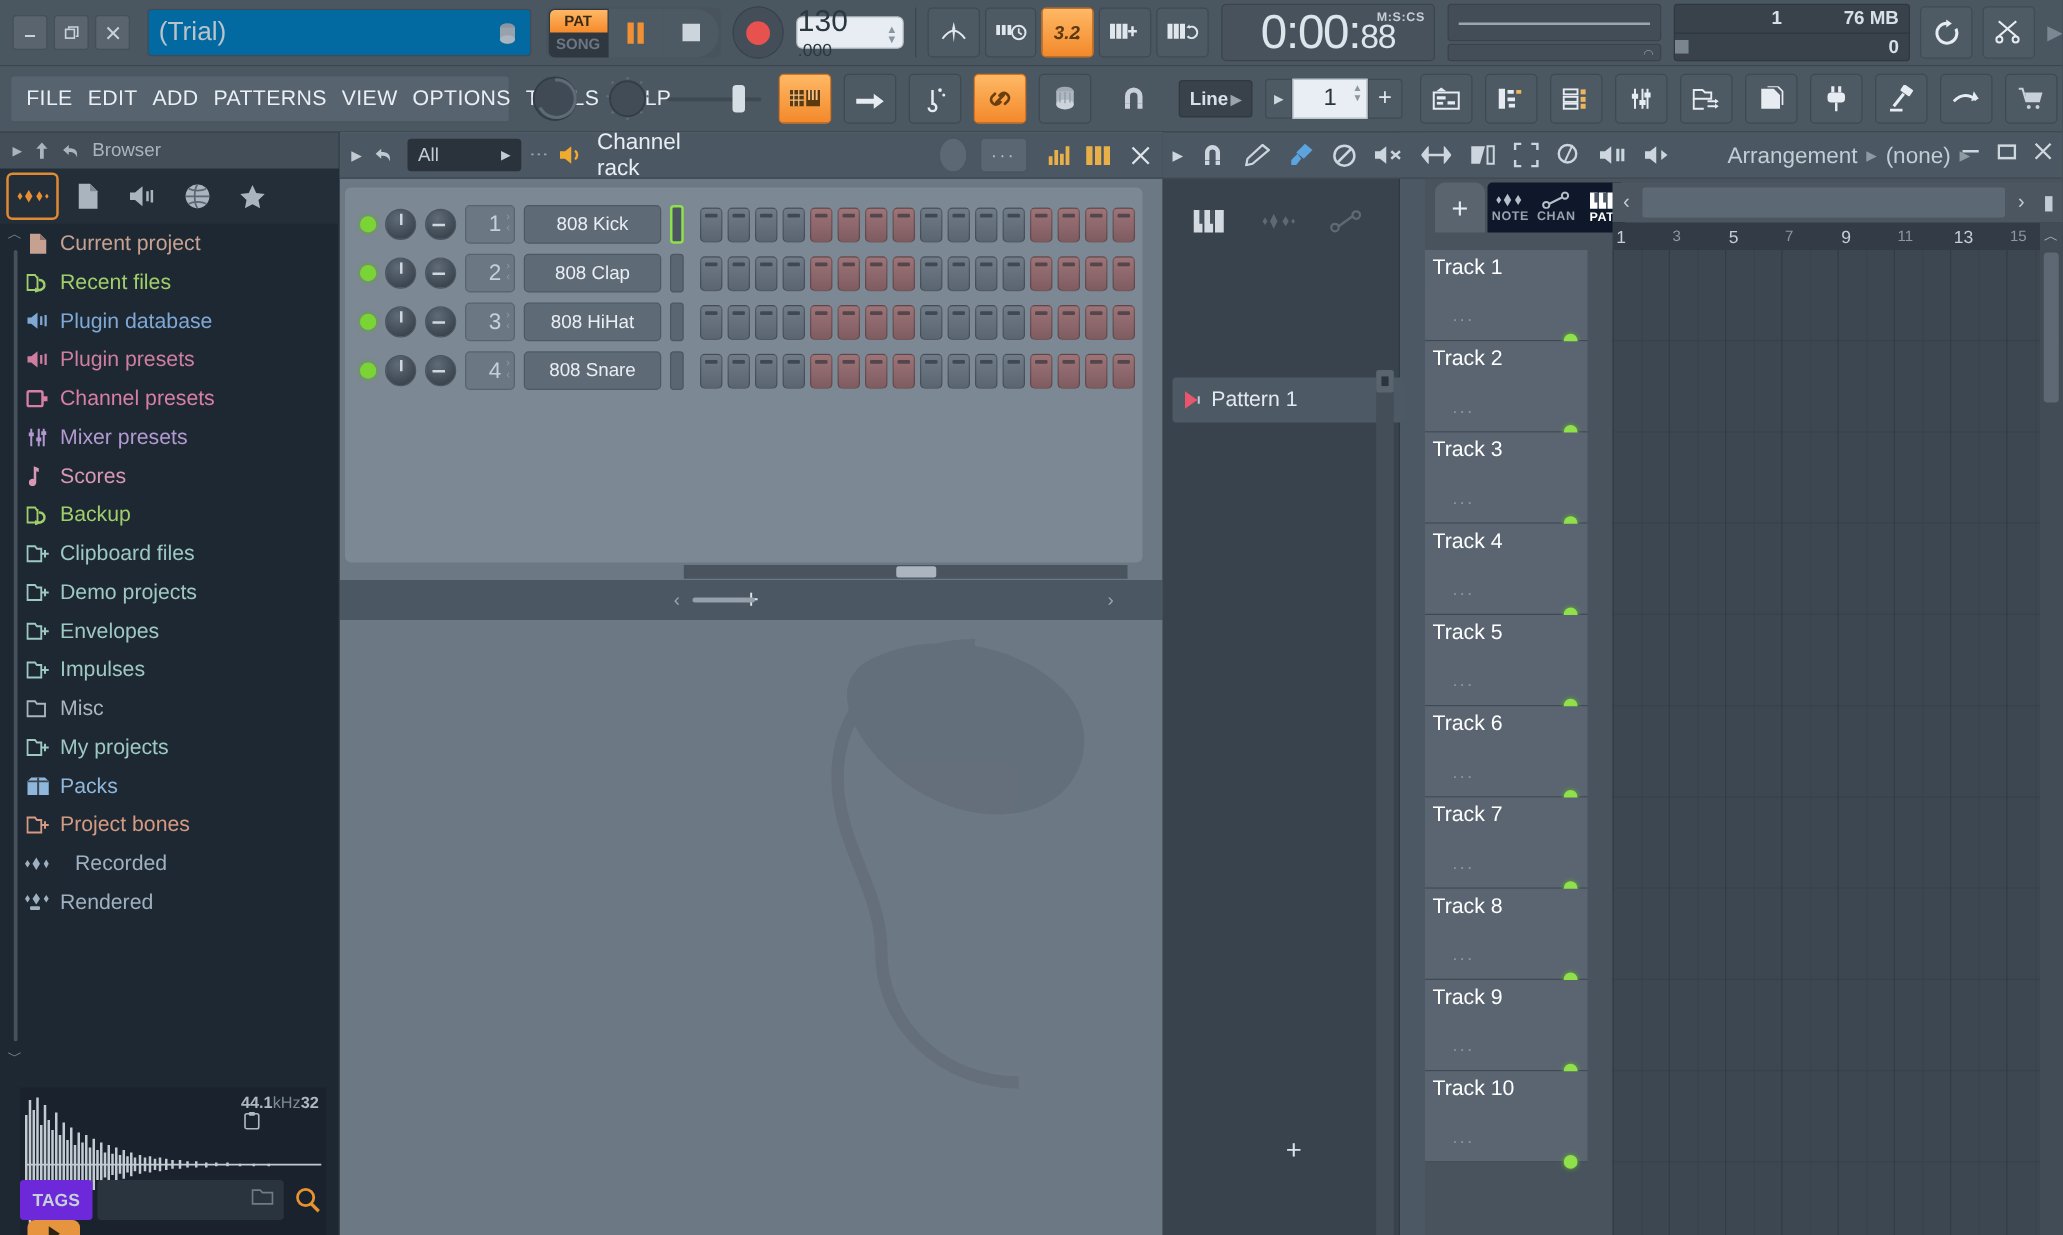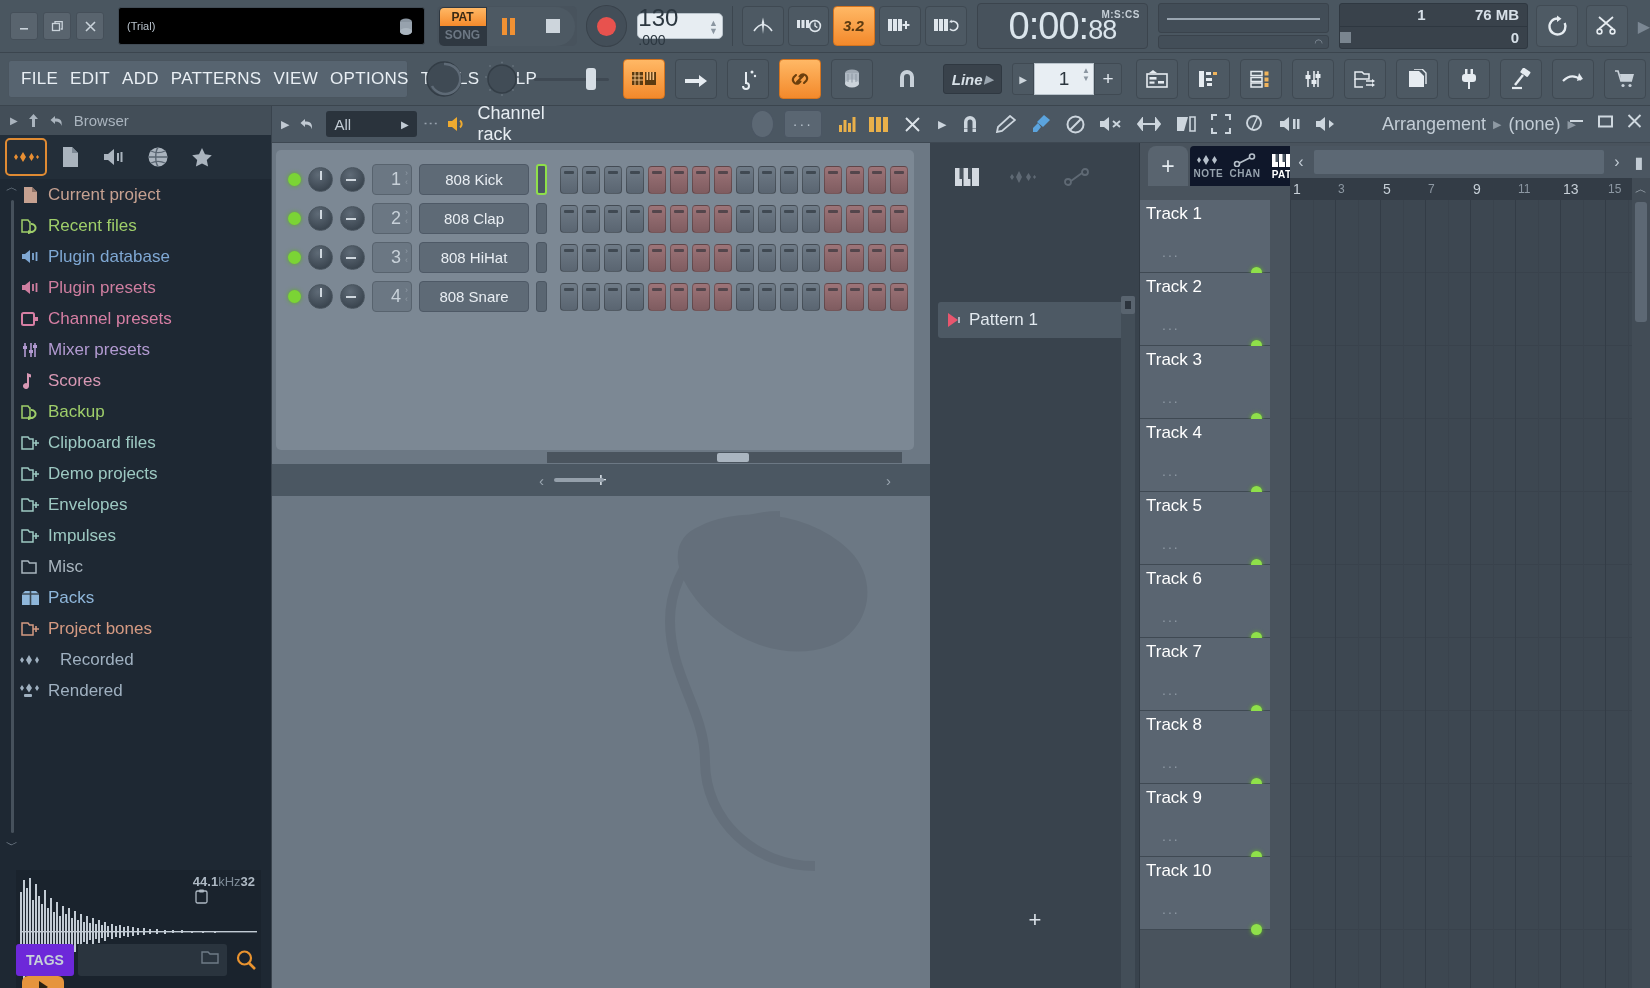--- a/index.html
+++ b/index.html
@@ -11,22 +11,22 @@
   }
   #app{position:relative;width:1650px;height:988px;background:#4c5863;}
 
   
   .titlebar{position:absolute;left:0;top:0;width:1650px;height:53px;background:#4a5660;
     border-bottom:1px solid #3b454e;display:flex;align-items:center;}
   .winbtns{display:flex;gap:5px;margin-left:10px;}
   .winbtn{width:28px;height:28px;background:#59646e;border:1px solid #454f59;border-radius:3px;
     color:#c9d2da;display:flex;align-items:center;justify-content:center;font-size:15px;line-height:1;}
   .winbtn svg{display:block;}
-  .projtitle{margin-left:14px;width:308px;height:38px;background:#000000;border:1px solid #414b55;
-    border-radius:3px;display:flex;align-items:center;padding:0 8px;color:#b9c3cc;font-size:11px;
+  .projtitle{margin-left:14px;width:308px;height:38px;background:#0369a1;border:1px solid #414b55;
+    border-radius:3px;display:flex;align-items:center;padding:0 8px;color:#b9c3cc;font-size:21px;
     position:relative;}
   .projtitle .knobmini{position:absolute;right:8px;top:7px;width:20px;height:24px;}
   .tgroup{display:flex;align-items:center;height:40px;margin-left:12px;background:#48535d;
     border-radius:5px;padding:2px;}
   .patsong{width:48px;height:39px;background:#2f3841;border-radius:5px 0 0 5px;display:flex;
     flex-direction:column;align-items:center;justify-content:center;overflow:hidden;}
   .patsong .pat{background:linear-gradient(#ffb865,#f58a2b);color:#3a2a14;font-size:12px;font-weight:bold;
     width:46px;text-align:center;line-height:18px;border-radius:4px 0 0 0;}
   .patsong .song{color:#6c7783;font-size:12px;font-weight:bold;line-height:18px;}
   .tbtn{width:44px;height:39px;background:#4d5963;display:flex;align-items:center;justify-content:center;}
@@ -70,21 +70,21 @@
     border-bottom:1px solid #3b454e;display:flex;align-items:center;}
   .menubar{margin-left:8px;width:400px;height:38px;background:#576470;border:1px solid #4a555f;border-radius:3px;
     display:flex;align-items:center;gap:12px;padding:0 12px;}
   .menubar span{color:#e9eff4;font-size:17px;letter-spacing:0.3px;}
   .knobbig{width:44px;height:44px;margin-left:14px;}
   .slider{width:145px;height:24px;margin-left:10px;position:relative;display:flex;align-items:center;}
   .slider .trk{position:absolute;left:0;right:0;height:3px;background:#3f4953;border-radius:2px;}
   .slider .hd{position:absolute;left:52px;width:10px;height:22px;background:#d6dee5;border-radius:3px;}
   .snapsel{width:98px;height:30px;background:#39424b;border:1px solid #2f3841;border-radius:3px;
     display:flex;align-items:center;padding:0 8px;color:#d7e0e7;font-size:15px;font-weight:bold;
-    justify-content:space-between;margin-left:24px;font-style:italic;}
+    justify-content:space-between;margin-left:24px;}
   .stepnum{margin-left:10px;display:flex;align-items:center;}
   .stepnum .arrow{width:22px;height:32px;background:#4d5963;border:1px solid #404a53;border-radius:3px 0 0 3px;
     display:flex;align-items:center;justify-content:center;color:#cdd6dd;font-size:10px;}
   .stepnum .val{width:60px;height:32px;background:#e8eef3;border:1px solid #b9c3cb;
     display:flex;align-items:center;justify-content:center;color:#2b353e;font-size:19px;position:relative;}
   .stepnum .val .sp{position:absolute;right:3px;top:3px;color:#8b96a1;font-size:8px;line-height:8px;}
   .stepnum .plus{width:28px;height:32px;background:#4d5963;border:1px solid #404a53;border-radius:0 3px 3px 0;
     display:flex;align-items:center;justify-content:center;color:#e1e8ee;font-size:19px;}
 
   
@@ -149,21 +149,21 @@
   .rackscroll .th{position:absolute;left:170px;top:1px;width:32px;height:9px;background:#aab5c0;border-radius:2px;}
   .rackfoot{position:absolute;left:0;top:358px;width:658px;height:32px;background:#4b5762;
     display:flex;align-items:center;justify-content:center;color:#dde4ea;font-size:21px;}
   .rackfoot .hscroll{position:absolute;left:262px;top:5px;width:362px;height:22px;display:flex;align-items:center;
     justify-content:space-between;color:#9ba6b1;font-size:15px;padding:0 5px;}
   .rackfoot .hscroll .hbar{width:50px;height:4px;background:#95a0ab;border-radius:2px;margin-left:10px;}
   .rackcanvas{position:absolute;left:0;top:390px;width:658px;height:598px;background:#6c7884;overflow:hidden;}
   .bigpaw{position:absolute;right:-60px;top:-10px;opacity:.12;}
 
   
-  .picker{position:absolute;left:930px;top:106px;width:210px;height:882px;background:#39434d;
+  .picker{position:absolute;left:930px;top:106px;width:190px;height:882px;background:#39434d;
     border-right:1px solid #2f3841;}
   .pickhead{height:37px;}
   .pickbtnrow{position:absolute;left:0;top:48px;width:210px;height:46px;display:flex;align-items:center;gap:28px;padding-left:24px;}
   .pkicon{opacity:.9;}
   .patbox{position:absolute;left:8px;top:196px;width:186px;height:36px;background:#4d5964;border-radius:3px;
     display:flex;align-items:center;gap:7px;padding-left:8px;color:#e2e9ef;font-size:17px;}
   .pickplus{position:absolute;left:0;bottom:55px;width:210px;text-align:center;color:#dbe2e9;font-size:22px;}
   .pickscroll{position:absolute;right:4px;top:190px;width:14px;height:700px;background:#434e58;border-radius:2px;}
   .pickscroll .kn{width:14px;height:18px;background:#59646f;border-radius:2px;display:flex;align-items:center;justify-content:center;}
 
@@ -707,20 +707,29 @@
           </span>
           <span>Impulses</span>
         </div>
         <div class="bitem" style="color: rgb(169, 181, 191);">
           <span class="bi">
             <svg width="19" height="16" viewBox="0 0 19 16">
               <path d="M1 2h6l1.5 2H15v10H1z" fill="none" stroke="#a9b5bf" stroke-width="1.5"></path>
             </svg>
           </span>
           <span>Misc</span>
+        </div>
+        <div class="bitem" style="color: rgb(157, 201, 194);">
+          <span class="bi">
+            <svg width="19" height="16" viewBox="0 0 19 16">
+              <path d="M1 2h6l1.5 2H12v10H1z" fill="none" stroke="#9dc9c2" stroke-width="1.5"></path>
+              <path d="M15 5v6M12 8h6" stroke="#9dc9c2" stroke-width="1.6"></path>
+            </svg>
+          </span>
+          <span>My projects</span>
         </div>
         <div class="bitem" style="color: rgb(143, 183, 219);">
           <span class="bi">
             <svg width="19" height="16" viewBox="0 0 19 16">
               <path d="M1 4l3-3h11l3 3v11H1z" fill="#8fb7db"></path>
               <path d="M9.5 1v14" stroke="#3a4650" stroke-width="1.6"></path>
               <path d="M1 4h17" stroke="#3a4650" stroke-width="1.4"></path>
             </svg>
           </span>
           <span>Packs</span>

